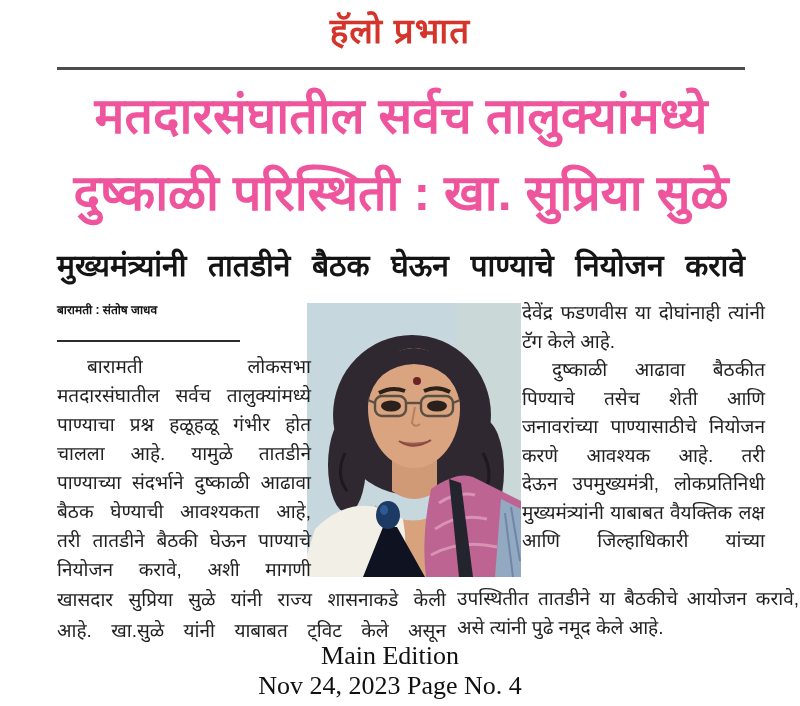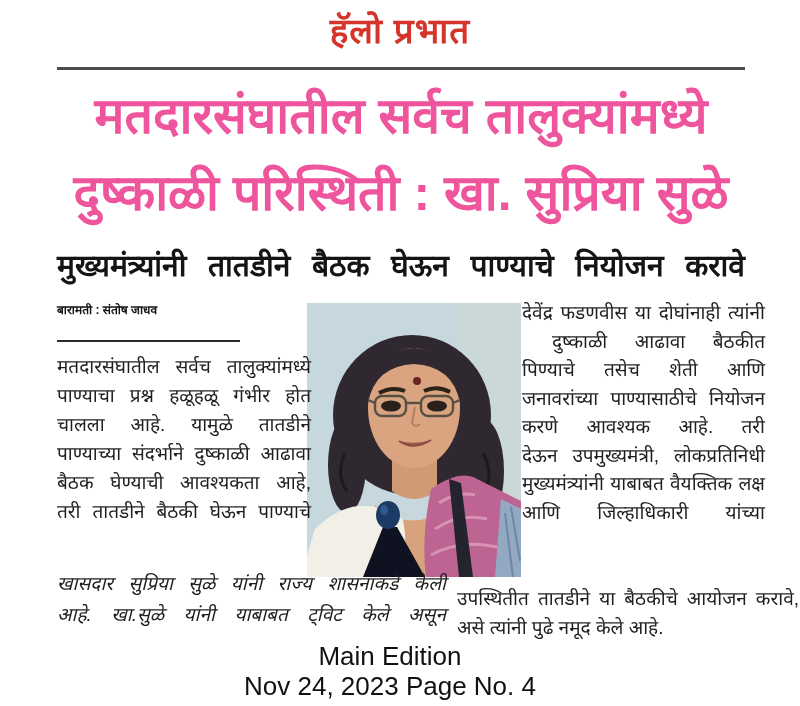--- a/index.html
+++ b/index.html
@@ -45,37 +45,37 @@
     position: absolute; top: 340px; left: 57px; width: 183px; height: 2px;
     background: #2c2c2c;
   }
   
   .textblock { position: absolute; font-size: 19px; color: #1e1e1e; }
   .tline { text-align: justify; white-space: nowrap; overflow: visible; }
   .tline.just { text-align-last: justify; white-space: normal; }
   .tline.ind { padding-left: 30px; }
   .col-left-narrow  { top: 352px; left: 57px;  width: 254px; }
   .col-left-narrow  .tline { height: 29px; line-height: 29px; }
-  .col-left-wide    { top: 568px; left: 57px;  width: 389px; font-style: italic; }
+  .col-left-wide    { top: 584px; left: 57px;  width: 389px; }
   .col-left-wide    .tline { height: 31px; line-height: 31px; }
   .col-right-narrow { top: 299px; left: 522px; width: 243px; }
   .col-right-narrow .tline { height: 28.5px; line-height: 28.5px; }
   .col-right-wide   { top: 584px; left: 437px; width: 342px; margin-left: 20px; }
   .col-right-wide   .tline { height: 29px; line-height: 29px; }
   
   .photo {
     position: absolute; top: 303px; left: 307px; width: 214px; height: 274px;
     overflow: hidden;
   }
   .photo svg { display: block; }
   
   .footer {
     position: absolute; top: 641px; left: 0; width: 780px;
     text-align: center;
-    font-family: Liberation Sans, sans-serif;
+    font-family: Liberation Serif, serif;
     font-size: 26px; color: #111111;
     line-height: 30px;
   }
 </style>
 </head>
 <body>
 
 <div id="page">
 
   <div class="masthead" style="color:#d5342b;">हॅलो प्रभात</div>
@@ -138,33 +138,36 @@
 
       <path d="M142,176 L152,274 L166,274 L154,180 Z" fill="#23242e"></path>
 
       <path d="M76,224 L90,224 L118,274 L56,274 Z" fill="#0f1220"></path>
       <ellipse cx="81" cy="212" rx="12" ry="14" fill="#1c3a63"></ellipse>
       <ellipse cx="77" cy="207" rx="4" ry="5" fill="#2e5a94"></ellipse>
     </svg>
   </div>
 
   <div class="textblock col-left-narrow">
+      <div class="tline just ind">बारामती लोकसभा</div>
       <div class="tline just">मतदारसंघातील सर्वच तालुक्यांमध्ये</div>
       <div class="tline just">पाण्याचा प्रश्न हळूहळू गंभीर होत</div>
       <div class="tline just">चालला आहे. यामुळे तातडीने</div>
       <div class="tline just">पाण्याच्या संदर्भाने दुष्काळी आढावा</div>
       <div class="tline just">बैठक घेण्याची आवश्यकता आहे,</div>
       <div class="tline just">तरी तातडीने बैठकी घेऊन पाण्याचे</div>
+      <div class="tline just">नियोजन करावे, अशी मागणी</div>
     </div>
   <div class="textblock col-left-wide">
       <div class="tline just">खासदार सुप्रिया सुळे यांनी राज्य शासनाकडे केली</div>
       <div class="tline just">आहे. खा.सुळे यांनी याबाबत ट्विट केले असून</div>
     </div>
   <div class="textblock col-right-narrow">
       <div class="tline just">देवेंद्र फडणवीस या दोघांनाही त्यांनी</div>
+      <div class="tline">टॅग केले आहे.</div>
       <div class="tline just ind">दुष्काळी आढावा बैठकीत</div>
       <div class="tline just">पिण्याचे तसेच शेती आणि</div>
       <div class="tline just">जनावरांच्या पाण्यासाठीचे नियोजन</div>
       <div class="tline just">करणे आवश्यक आहे. तरी</div>
       <div class="tline just">देऊन उपमुख्यमंत्री, लोकप्रतिनिधी</div>
       <div class="tline just">मुख्यमंत्र्यांनी याबाबत वैयक्तिक लक्ष</div>
       <div class="tline just">आणि जिल्हाधिकारी यांच्या</div>
     </div>
   <div class="textblock col-right-wide">
       <div class="tline just">उपस्थितीत तातडीने या बैठकीचे आयोजन करावे,</div>

